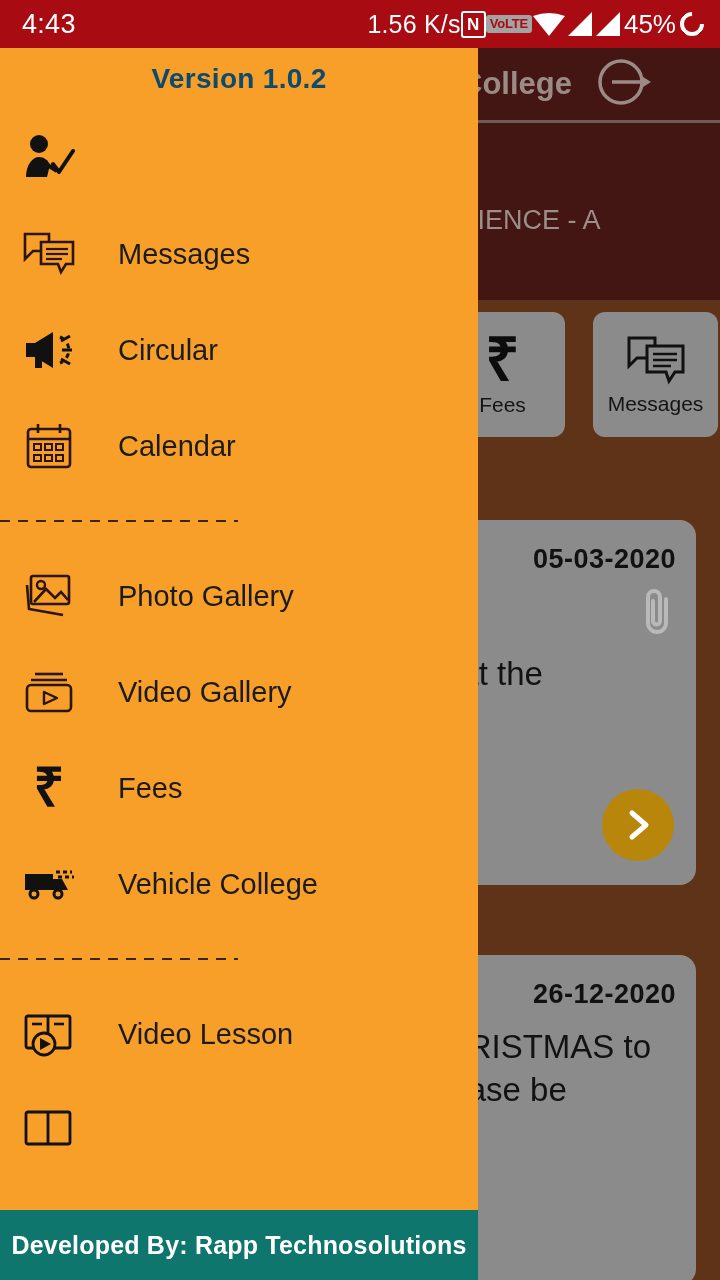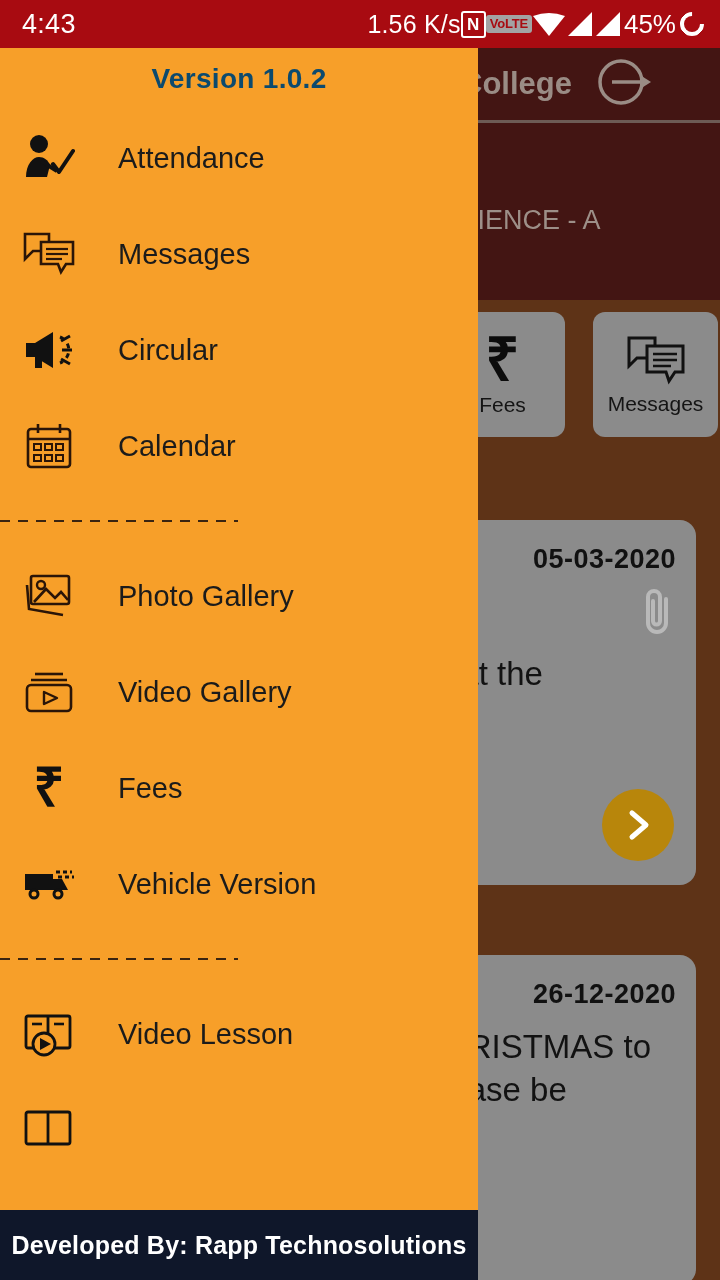--- a/index.html
+++ b/index.html
@@ -118,21 +118,21 @@
   }
   .menu-label {
     margin-left:42px; font-size:29px; color:#1b1b1b; white-space:nowrap;
   }
   .divider {
     height:2px; width:238px; margin:26px 0 26px 0;
     background-image:repeating-linear-gradient(to right,#3a2410 0 10px,transparent 10px 18px);
   }
   .drawer-footer {
     position:absolute; left:0; bottom:0; width:478px; height:70px;
-    background:#0f172a; display:flex; align-items:center; justify-content:center;
+    background:#0f766e; display:flex; align-items:center; justify-content:center;
     z-index:40;
   }
   .drawer-footer-text {
     color:#fff; font-size:25px; font-weight:bold; letter-spacing:.2px;
   }
 </style>
 </head>
 <body>
 
 <div id="screen">
@@ -203,21 +203,20 @@
 
     <div class="menu-item">
       <span class="menu-icon">
         <svg width="52" height="50" viewBox="0 0 52 50">
           <circle cx="16" cy="11" r="9" fill="#111"></circle>
           <path d="M3 44 c0 -13 7 -20 13 -20 c5 0 9 3 11 8 l-3 12 z" fill="#111"></path>
           <path d="M18 28 l16 10" stroke="#111" stroke-width="4" fill="none"></path>
           <polyline points="30,31 36,39 50,18" fill="none" stroke="#111" stroke-width="4" stroke-linecap="round" stroke-linejoin="round"></polyline>
         </svg>
       </span>
-      <span class="menu-label">Attendance</span>
     </div>
 
     <div class="menu-item">
       <span class="menu-icon">
         <svg width="54" height="46" viewBox="0 0 54 46">
           <path d="M3 3 h24 v17 h-16 l-8 8 z" fill="none" stroke="#2a1508" stroke-width="2.6"></path>
           <path d="M19 11 h32 v22 h-7 l-5 8 -3 -8 h-17 z" fill="#F79F29" stroke="#2a1508" stroke-width="2.6"></path>
           <line x1="24" y1="18" x2="46" y2="18" stroke="#2a1508" stroke-width="2.2"></line>
           <line x1="24" y1="23" x2="46" y2="23" stroke="#2a1508" stroke-width="2.2"></line>
           <line x1="24" y1="28" x2="40" y2="28" stroke="#2a1508" stroke-width="2.2"></line>
@@ -295,21 +294,21 @@
       <span class="menu-icon">
         <svg width="54" height="36" viewBox="0 0 54 36">
           <path d="M3 8 h28 v16 h-28 z" fill="#111"></path>
           <path d="M31 13 h9 l6 11 h-15 z" fill="#111"></path>
           <circle cx="12" cy="28" r="4" fill="none" stroke="#111" stroke-width="3"></circle>
           <circle cx="36" cy="28" r="4" fill="none" stroke="#111" stroke-width="3"></circle>
           <line x1="34" y1="6" x2="50" y2="6" stroke="#111" stroke-width="3" stroke-dasharray="4 3"></line>
           <line x1="36" y1="11" x2="52" y2="11" stroke="#111" stroke-width="3" stroke-dasharray="4 3"></line>
         </svg>
       </span>
-      <span class="menu-label">Vehicle Version</span>
+      <span class="menu-label">Vehicle College</span>
     </div>
 
     <div class="divider"></div>
 
     <div class="menu-item">
       <span class="menu-icon">
         <svg width="52" height="46" viewBox="0 0 52 46">
           <rect x="3" y="5" width="44" height="32" rx="2" fill="none" stroke="#111" stroke-width="2.8"></rect>
           <line x1="25" y1="5" x2="25" y2="37" stroke="#111" stroke-width="2.8"></line>
           <line x1="9" y1="13" x2="19" y2="13" stroke="#111" stroke-width="2.6"></line>

